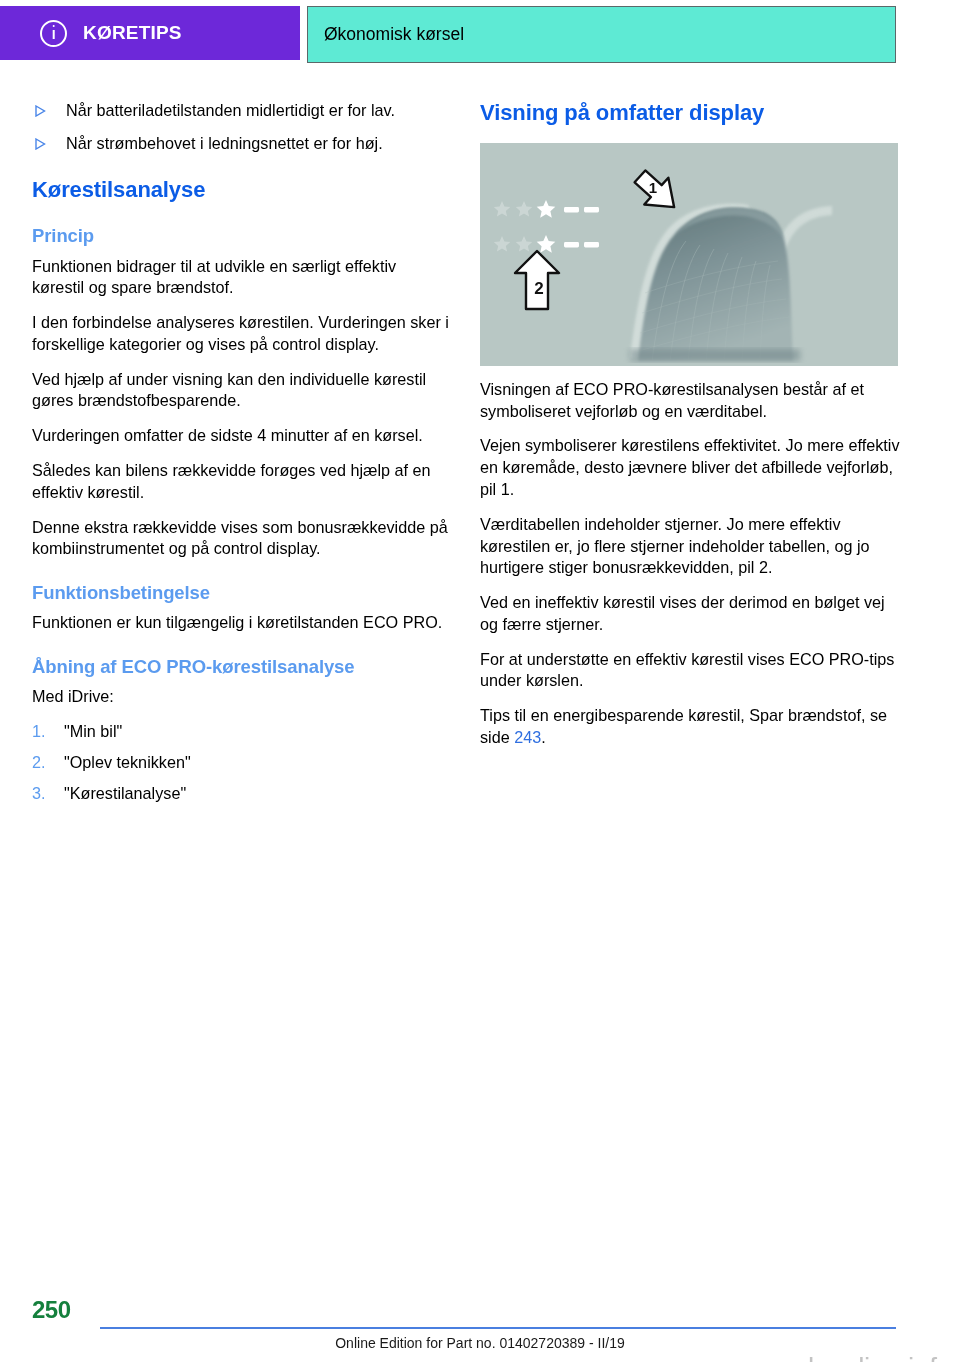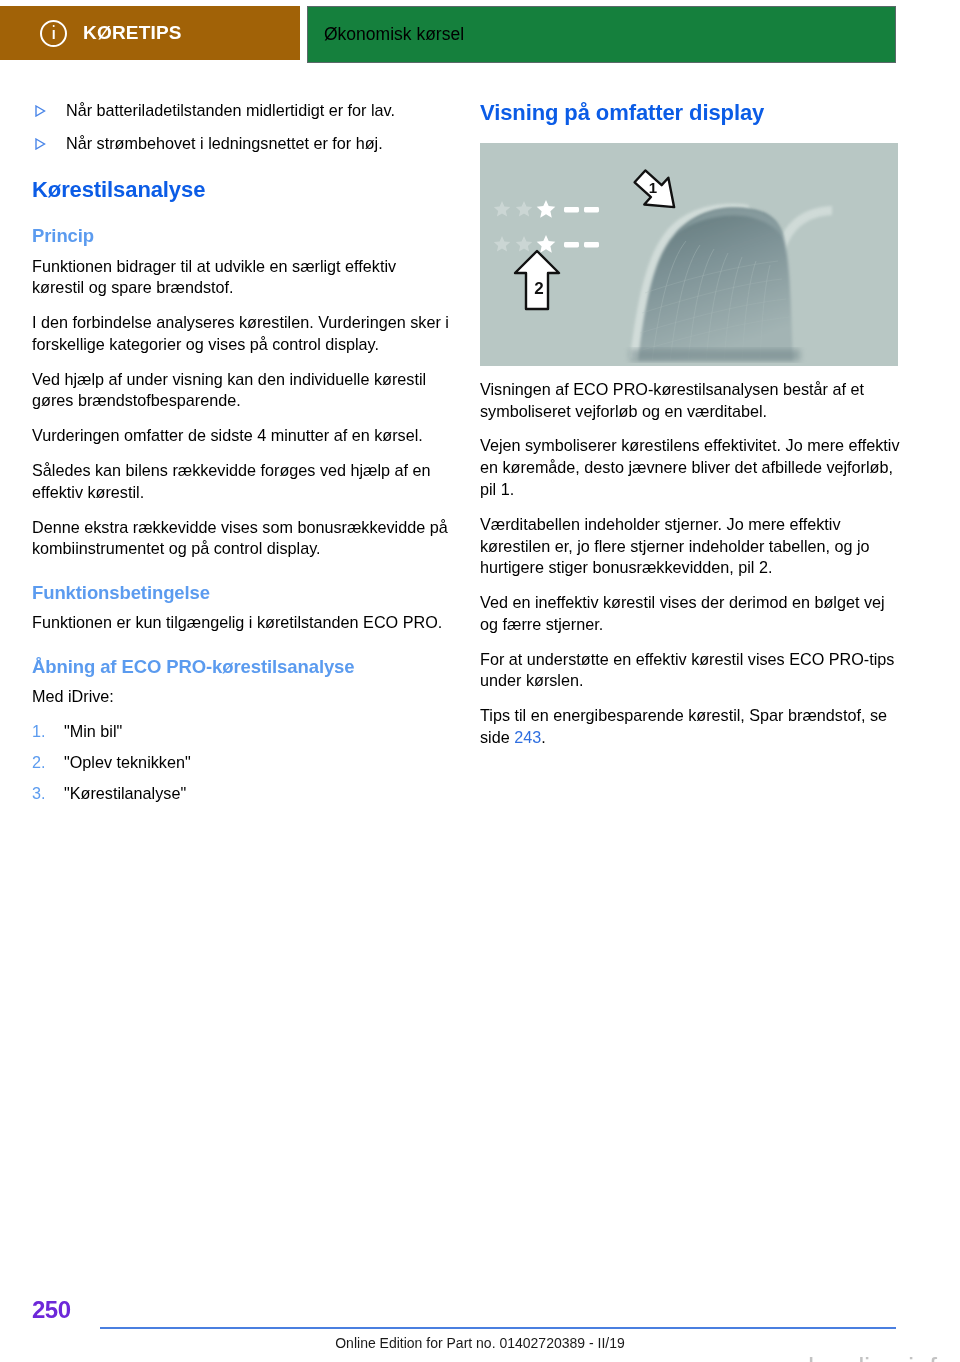--- a/index.html
+++ b/index.html
@@ -23,21 +23,21 @@
     top: 6px;
     width: 960px;
     height: 58px;
   }
   .header-tag {
     position: absolute;
     left: 0;
     top: 0;
     width: 300px;
     height: 54px;
-    background: #a16207;
+    background: #6d28d9;
     display: flex;
     align-items: center;
     padding-left: 40px;
     box-sizing: border-box;
   }
   .info-icon {
     width: 23px;
     height: 23px;
     border: 2.4px solid #ffffff;
     border-radius: 50%;
@@ -77,21 +77,21 @@
     position: absolute;
     left: 307px;
     top: 0;
     width: 589px;
     height: 57px;
     border: 1.6px solid #5b6869;
     box-sizing: border-box;
     display: flex;
     align-items: center;
     padding-left: 16px;
-    background: #15803d;
+    background: #5eead4;
   }
   .header-title-text {
     font-size: 17.5px;
     color: #000000;
   }
 
   
   .col {
     position: absolute;
     top: 100px;
@@ -189,21 +189,21 @@
     top: 1296px;
     width: 960px;
     height: 66px;
   }
   .page-number {
     position: absolute;
     left: 32px;
     top: 0;
     font-size: 24px;
     font-weight: bold;
-    color: #6d28d9;
+    color: #15803d;
     letter-spacing: -0.5px;
   }
   .footer-rule {
     position: absolute;
     left: 100px;
     top: 31px;
     width: 796px;
     height: 2.4px;
     background: #4a7fe0;
   }

